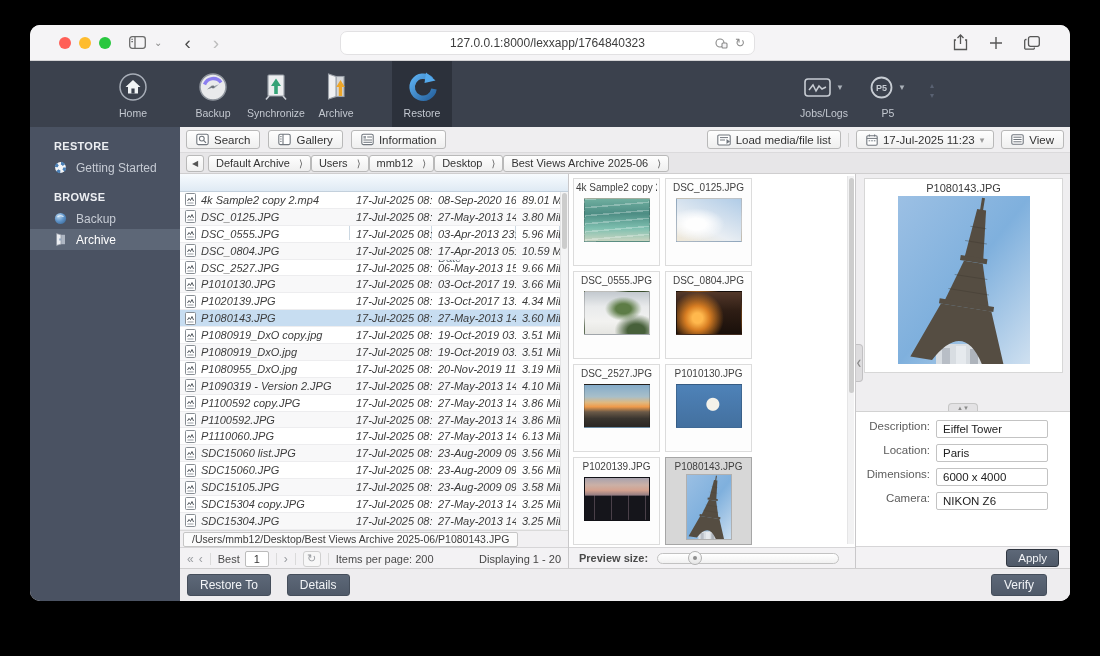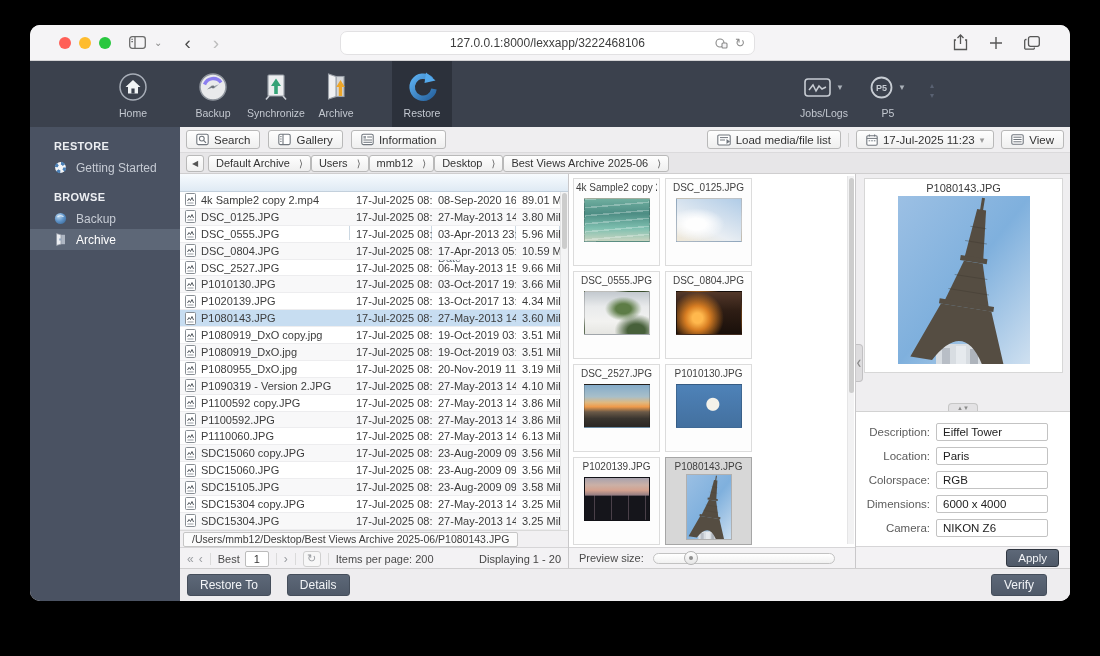--- a/index.html
+++ b/index.html
@@ -69,21 +69,21 @@
 
   
   .table-pane { width:388px; flex:none; display:flex; flex-direction:column; background:#fff; }
   .thead { display:flex; height:18px; flex:none;
     background:linear-gradient(#f7fbfe,#dfeaf4); border-bottom:1px solid #c3d0dc;
     font-size:11px; color:#5d6974; }
   .th { padding:18px 0 0 6px; border-right:1px solid #ccd8e2;margin-top:48px; }
   .th-name { width:170px; } .th-ad { width:82px; } .th-md { width:84px; }
   .th-size { width:44px; } .th-sp { flex:1; border-right:none; }
   .sort-arrow { color:#8b98a4; margin-left:3px; }
-  .rows { height:338px; flex:none; overflow:hidden; position:relative; }
+  .rows { height:338px; flex:none; overflow:hidden; position:relative;font-style:italic; }
   .tr { display:flex; height:16.9px; align-items:center; font-size:11px; color:#3c3c3c;
     border-bottom:1px solid #ededef; }
   .tr:nth-child(even) { background:#f8f8f9; }
   .tr.selected { background:#c7ddf1; }
   .td { overflow:hidden; white-space:nowrap; }
   .td-name { width:170px; display:flex; align-items:center; gap:5px; padding-left:5px; }
   .td-ad { width:82px; padding-left:6px; } .td-md { width:84px; padding-left:6px; }
   .td-size { width:44px; padding-left:6px; }
   .t-scroll { position:absolute; right:0; top:0; width:8px; height:338px;
     background:#f4f4f5; border-left:1px solid #e4e4e5; }
@@ -116,21 +116,21 @@
   .thumb-label { font-size:10px; color:#3f3f3f; white-space:nowrap; overflow:hidden;
     max-width:81px; }
   .thumb-img { margin-top:5px; width:66px; height:44px; border:1px solid rgba(0,0,0,.18); }
   .thumb-img.port { width:46px; height:66px; margin-top:2px; }
   .thumb-img.svgwrap { overflow:hidden; } .thumb-img.svgwrap svg { width:100%; height:100%; display:block; }
   .g-scroll { position:absolute; right:1px; top:2px; width:7px; height:368px;
     background:#f2f2f3; border-left:1px solid #e5e5e6; }
   .g-scroll .thumbbar { position:absolute; top:2px; left:1px; width:5px; height:215px;
     background:#cdcdcd; border-radius:3px; }
   .sizebar { height:22px; margin-top:auto; border-top:1px solid #d6d5d7; background:#f3f2f4;
-    display:flex; align-items:center; gap:9px; padding:0 10px; font-size:11px; color:#4a4a4a; }
+    display:flex; align-items:center; gap:9px; padding:0 10px; font-size:11px; color:#4a4a4a;font-weight:bold; }
   .slider-track { width:182px; height:11px; border:1px solid #c2c2c2; border-radius:6px;
     background:linear-gradient(#fff,#f1f1f1); position:relative; }
   .slider-knob { position:absolute; left:30px; top:-2.5px; width:14px; height:14px;
     border-radius:50%; background:linear-gradient(#fdfdfd,#e6e6e6); border:1px solid #b2b2b2;
     display:flex; align-items:center; justify-content:center; }
   .knob-dot { width:4px; height:4px; border-radius:50%; background:#8e8e8e; }
 
   
   .preview-pane { width:215px; flex:none; border-left:1px solid #c9c8ca; background:#efeef0;
     display:flex; flex-direction:column; position:relative; }
@@ -142,21 +142,21 @@
   .vgap { height:38px; position:relative; }
   .collapse-handle { position:absolute; left:50%; bottom:0; transform:translateX(-50%);
     width:30px; height:8px; background:#e3e2e4; border:1px solid #c6c6c6; border-bottom:none;
     border-radius:4px 4px 0 0; display:flex; align-items:center; justify-content:center;
     font-size:6px; color:#8a8a8a; line-height:1; }
   .splitter-handle { position:absolute; left:0; top:170px; width:7px; height:38px;
     background:#dddcde; border:1px solid #c2c1c3; border-left:none;
     border-radius:0 4px 4px 0; display:flex; align-items:center; justify-content:center;
     font-size:7px; color:#8a8a8a; }
   .form-panel { height:135px; background:#fff; border-top:1px solid #d2d2d2; padding-top:8px; }
-  .f-row { display:flex; align-items:center; height:24px; padding-right:22px; }
+  .f-row { display:flex; height:24px; padding-right:22px; }
   .f-label { width:80px; text-align:right; font-size:11.5px; color:#5c5c5c; padding-right:6px; }
   .f-input { flex:1; height:18px; border:1px solid #c3c3c3; border-radius:2px; background:#fff;
     font-size:11.5px; color:#222; padding:0 6px; font-family:inherit; min-width:0; }
   .applybar { height:22px; margin-top:auto; border-top:1px solid #d6d5d7; background:#f3f2f4;
     display:flex; align-items:center; justify-content:flex-end; padding:0 11px; }
 
   
   .footerbar { height:33px; flex:none; background:#eeedef; border-top:1px solid #cfcecf;
     display:flex; align-items:center; padding:0 7px; gap:8px; }
   .darkbtn { height:22px; background:linear-gradient(#5d6878,#4f5968); color:#f2f4f7;
@@ -209,21 +209,21 @@
           <rect x="0.7" y="0.7" width="15.6" height="11.6" rx="2.5" fill="none" stroke="#6b6b6b" stroke-width="1.3"></rect>
           <line x1="6" y1="0.7" x2="6" y2="12.3" stroke="#6b6b6b" stroke-width="1.3"></line>
           <line x1="2.3" y1="3.2" x2="4" y2="3.2" stroke="#6b6b6b" stroke-width="1.1"></line>
           <line x1="2.3" y1="5.6" x2="4" y2="5.6" stroke="#6b6b6b" stroke-width="1.1"></line>
         </svg>
     </span>
     <span class="chev-down">⌄</span>
     <span class="navarrow">‹</span>
     <span class="navarrow disabled">›</span>
     <div class="urlbar">
-      <span>127.0.0.1:8000/lexxapp/3222468106</span>
+      <span>127.0.0.1:8000/lexxapp/1764840323</span>
       <span class="url-icons">
         <svg width="13" height="13" viewBox="0 0 13 13">
             <circle cx="5" cy="6" r="4" fill="none" stroke="#8a8a8a" stroke-width="1.1"></circle>
             <rect x="7" y="6" width="5" height="5" rx="1" fill="#f5f4f6" stroke="#8a8a8a" stroke-width="1.1"></rect>
           </svg>
         <span>↻</span>
       </span>
     </div>
     <div class="chrome-right">
       <svg width="15" height="17" viewBox="0 0 15 17">
@@ -669,21 +669,21 @@
                 <div class="td td-md">27-May-2013 14:18</div>
                 <div class="td td-size">6.13 MiB</div>
               </div>
               <div class="tr">
                 <div class="td td-name">
   <svg width="11" height="13" viewBox="0 0 11 13">
     <rect x="0.5" y="0.5" width="10" height="12" rx="1" fill="#fff" stroke="#888e94"></rect>
     <polyline points="2.5,8 4,5.5 5.5,7.5 7,4.5 8.5,8" fill="none" stroke="#555b61" stroke-width="1"></polyline>
     <rect x="2.5" y="9.5" width="6" height="1" fill="#9aa0a6"></rect>
   </svg>
-<span>SDC15060 copy.JPG</span>
+<span>SDC15060 list.JPG</span>
                 </div>
                 <div class="td td-ad">17-Jul-2025 08:44</div>
                 <div class="td td-md">23-Aug-2009 09:12</div>
                 <div class="td td-size">3.56 MiB</div>
               </div>
               <div class="tr">
                 <div class="td td-name">
   <svg width="11" height="13" viewBox="0 0 11 13">
     <rect x="0.5" y="0.5" width="10" height="12" rx="1" fill="#fff" stroke="#888e94"></rect>
     <polyline points="2.5,8 4,5.5 5.5,7.5 7,4.5 8.5,8" fill="none" stroke="#555b61" stroke-width="1"></polyline>
@@ -875,24 +875,20 @@
           <div class="form-panel">
               <div class="f-row">
                 <div class="f-label">Description:</div>
                 <input class="f-input" value="Eiffel Tower" style="">
               </div>
               <div class="f-row">
                 <div class="f-label">Location:</div>
                 <input class="f-input" value="Paris" style="">
               </div>
               <div class="f-row">
-                <div class="f-label">Colorspace:</div>
-                <input class="f-input" value="RGB" style="">
-              </div>
-              <div class="f-row">
                 <div class="f-label">Dimensions:</div>
                 <input class="f-input" value="6000 x 4000" style="">
               </div>
               <div class="f-row">
                 <div class="f-label">Camera:</div>
                 <input class="f-input" value="NIKON Z6" style="">
               </div>
             </div>
           <div class="applybar">
             <button class="darkbtn small">Apply</button>

